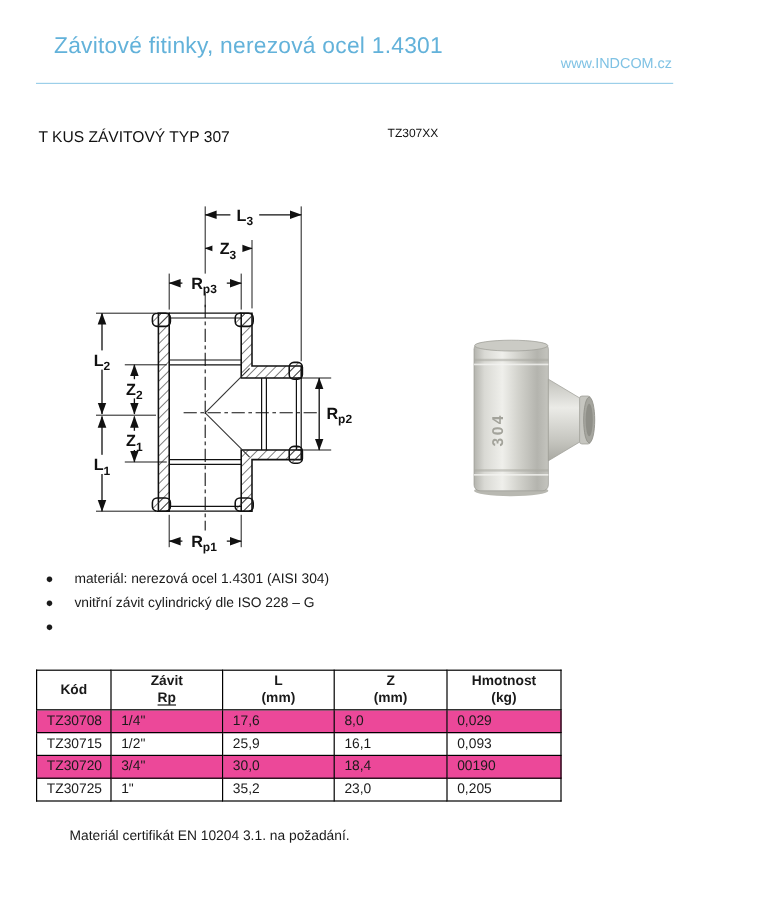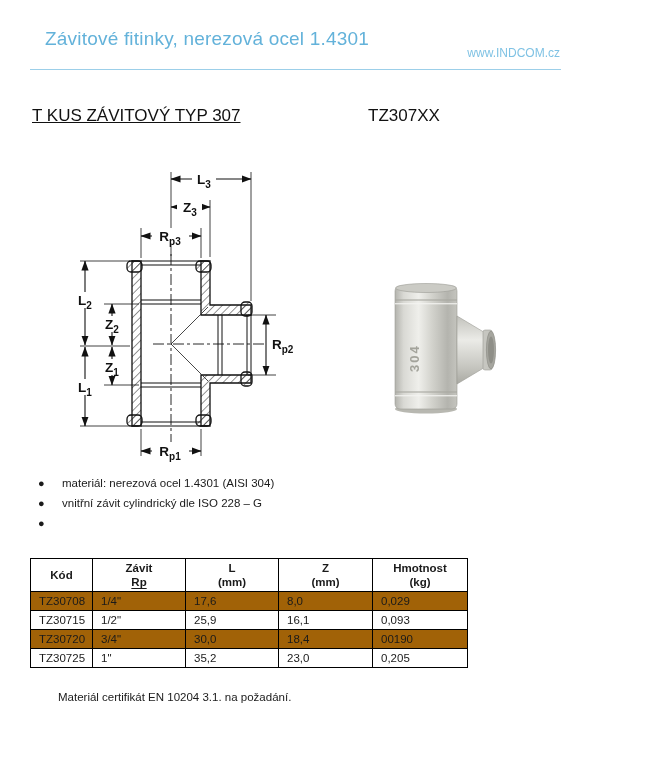--- a/index.html
+++ b/index.html
@@ -9,35 +9,35 @@
   }
   .title {
     position:absolute; left:30px; top:13px; margin:15px;
     font-size:19px; font-weight:400; color:#63b2da; letter-spacing:0.2px;
   }
   .website {
     position:absolute; top:46px; right:88px;
     font-size:12px; color:#7fc2e4; text-decoration:none;
   }
   .rule { position:absolute; top:69px; left:30px; width:531px; height:0; border-top:1px solid #9ccfe9; }
-  .prod-heading { position:absolute; left:32px; top:106px; font-size:17px; color:#111;text-decoration:underline; }
-  .prod-code    { position:absolute; left:323px; top:106px; font-size:17px; color:#111;margin-left:45px; }
+  .prod-heading { position:absolute; left:32px; top:106px; font-size:13px; color:#111; }
+  .prod-code    { position:absolute; left:323px; top:106px; font-size:10px; color:#111; }
 
   .diagram { position:absolute; left:58px; top:158px; }
   .photo   { position:absolute; left:383px; top:280px; }
 
   .bullets { position:absolute; left:38px; top:477px; width:540px; }
   .bullet-row { display:flex; align-items:flex-start; font-size:11.5px; line-height:13px; margin-bottom:7px; }
   .dot { width:24px; font-size:11px; line-height:13px; }
 
   table.spec-table { position:absolute; left:30px; top:558px; border-collapse:collapse; table-layout:fixed; }
   .spec-table th, .spec-table td { border:1.5px solid #000; font-size:11.5px; }
   .spec-table th { font-weight:700; text-align:center; vertical-align:middle; padding:2px 0; line-height:14px; }
   .spec-table td { height:18px; padding:0 0 0 8px; text-align:left; vertical-align:middle; }
-  tr.shaded td { background:#a16207; }
+  tr.shaded td { background:#ec4899; }
   .squiggle {
     text-decoration-line:underline; text-decoration-style:wavy;
     text-decoration-color:#cc2b2b; text-decoration-thickness:1px; text-underline-offset:2px;text-decoration:underline;
   }
   .footer-note { position:absolute; left:30px; top:691px; font-size:11.5px;padding-left:28px; }
 
   .dim-label { font-family:"Liberation Sans", sans-serif; font-weight:700; font-size:13.5px; fill:#111; }
   .dim-sub { font-size:10px; }
 </style>
 </head>

